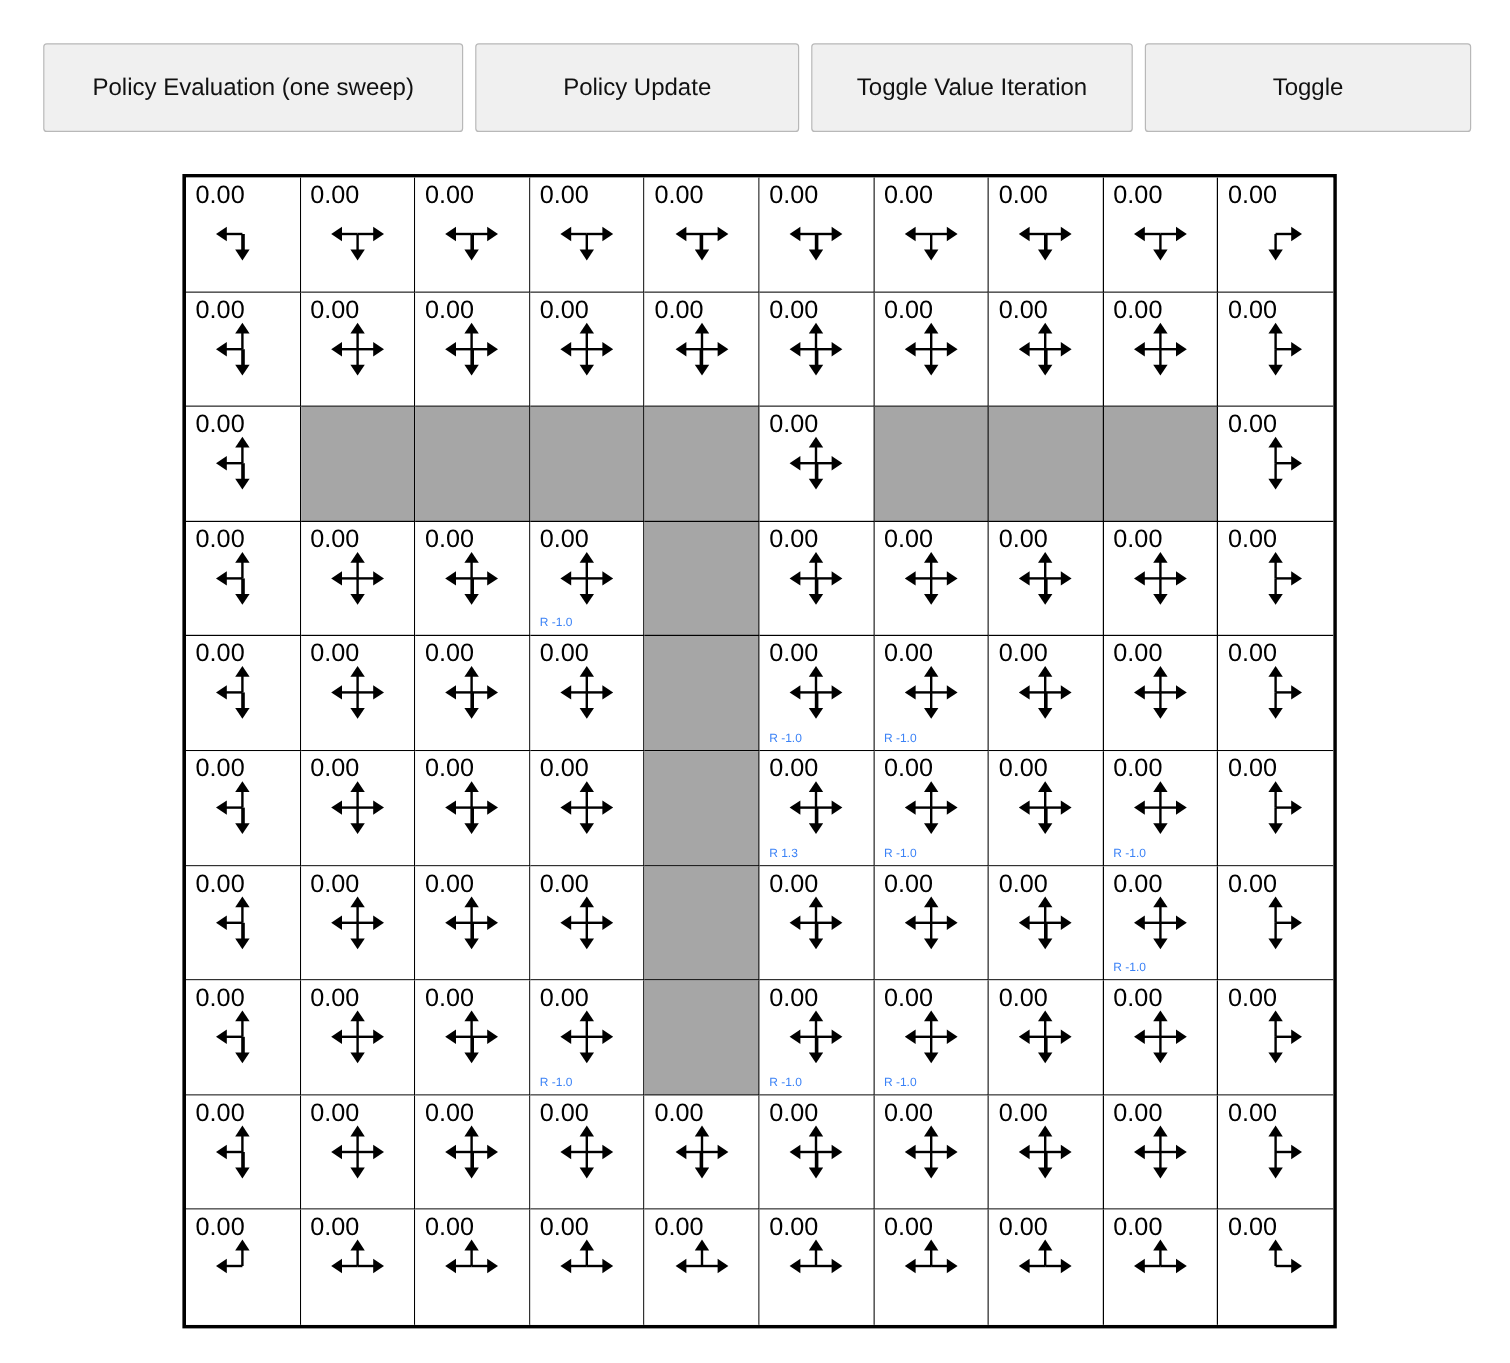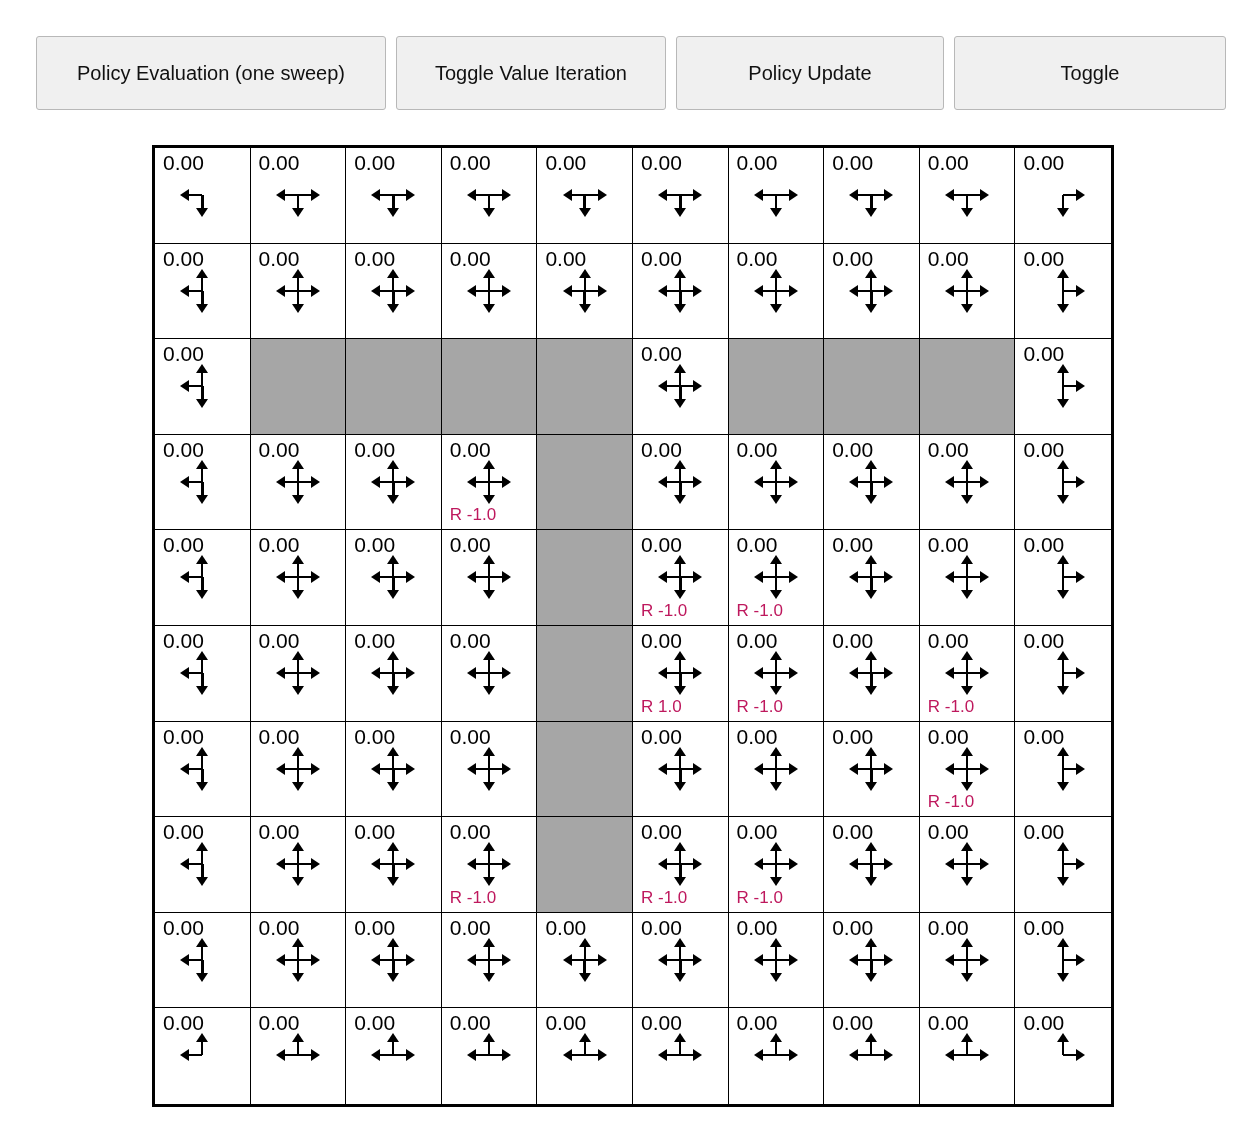--- a/index.html
+++ b/index.html
@@ -79,22 +79,22 @@
     left: 8px;
     top: 3px;
     font-size: 21px;
     color: #000000;
     letter-spacing: 0px;
   }
   .cell-reward {
     position: absolute;
     left: 8px;
     bottom: 4px;
-    font-size: 17px;
-    color: #be185d;
+    font-size: 10px;
+    color: #3b82f6;
   }
   .arrows {
     position: absolute;
     left: 0;
     top: 26px;
     width: 100%;
     height: 42px;
   }
   .arrow {
     position: absolute;
@@ -129,22 +129,22 @@
     transform-origin: 50% -13px;
   }
 </style>
 </head>
 <body>
 
 <div id="app">
 
   <div class="toolbar">
     <div class="tool-btn">Policy Evaluation (one sweep)</div>
+    <div class="tool-btn">Policy Update</div>
     <div class="tool-btn">Toggle Value Iteration</div>
-    <div class="tool-btn">Policy Update</div>
     <div class="tool-btn">Toggle</div>
   </div>
 
   <div class="grid-wrap">
     <div class="grid" id="grid">
         <div class="cell">
           <div class="cell-value">0.00</div>
           <div class="arrows">
             <div class="arrow" style="transform: rotate(0deg);">
               <i class="shaft"></i>
@@ -1030,21 +1030,21 @@
             </div>
             <div class="arrow" style="transform: rotate(-90deg);">
               <i class="shaft"></i>
               <i class="head"></i>
             </div>
             <div class="arrow" style="transform: rotate(90deg);">
               <i class="shaft"></i>
               <i class="head"></i>
             </div>
           </div>
-          <div class="cell-reward">R 1.0</div>
+          <div class="cell-reward">R 1.3</div>
         </div>
         <div class="cell">
           <div class="cell-value">0.00</div>
           <div class="arrows">
             <div class="arrow" style="transform: rotate(180deg);">
               <i class="shaft"></i>
               <i class="head"></i>
             </div>
             <div class="arrow" style="transform: rotate(0deg);">
               <i class="shaft"></i>

